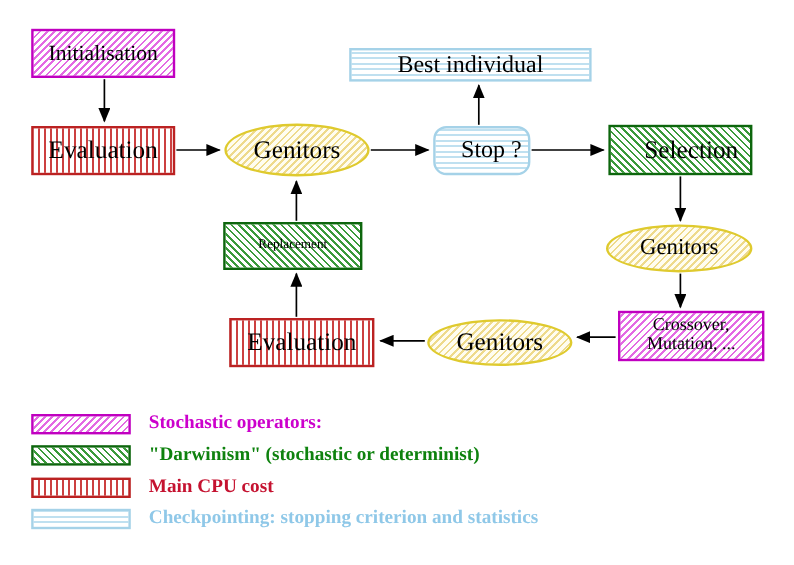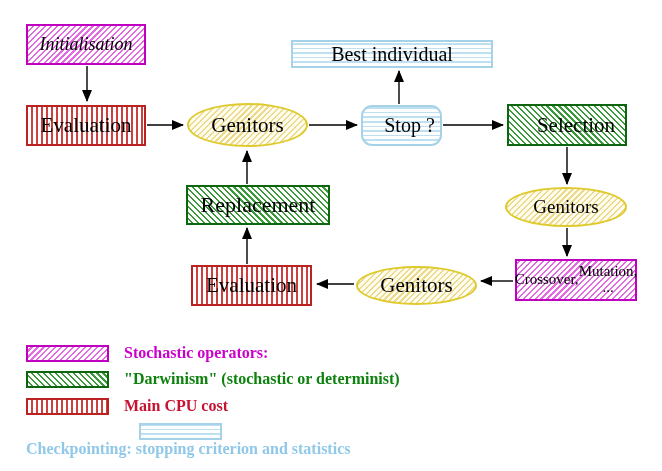--- a/index.html
+++ b/index.html
@@ -29,50 +29,50 @@
     background:repeating-linear-gradient(0deg,#ffffff 0 3px,#bfe0f0 3px 4.6px);
   }
   .hatch-yellow{
     border:2px solid #dfca2e;
     background:repeating-linear-gradient(-45deg,#fffdf0 0 2.6px,#eeda8c 2.6px 4.2px);
   }
   .ellipse{border-radius:50%;}
   .rounded{border-radius:11px;padding-left:16px;}
 
   
-  #n-initialisation{left:26px;top:24px;width:120px;height:41px;font-size:18px;font-style:italic;}
+  #n-initialisation{left:26px;top:24px;width:120px;height:41px;font-size:18px;}
   #n-evaluation-top{left:26px;top:105px;width:120px;height:41px;font-size:21px;}
   #n-parents{left:187px;top:103px;width:121px;height:44px;font-size:21px;}
   #n-best-individual{left:291px;top:40px;width:202px;height:28px;font-size:20px;}
   #n-stop{left:361px;top:105px;width:81px;height:41px;font-size:20px;}
   #n-selection{left:507px;top:104px;width:120px;height:42px;font-size:21px;padding-left:18px;}
-  #n-replacement{left:186px;top:185px;width:144px;height:40px;font-size:22px;}
+  #n-replacement{left:186px;top:185px;width:116px;height:40px;font-size:11px;}
   #n-genitors{left:505px;top:187px;width:122px;height:40px;font-size:19px;}
-  #n-crossover{left:515px;top:259px;width:122px;height:42px;font-size:15px;flex-direction:row;}
+  #n-crossover{left:515px;top:259px;width:122px;height:42px;font-size:15px;flex-direction:column;}
   #n-offspring{left:356px;top:266px;width:121px;height:39px;font-size:21px;}
   #n-evaluation-bottom{left:191px;top:265px;width:121px;height:41px;font-size:21px;}
 
   #n-generation{
     left:324px;top:163px;width:170px;height:92px;
     border:5px dashed #ee7878;border-radius:50%;
     color:#e87878;font-size:21px;background:transparent;
   }
 
   #arrow-layer{position:absolute;left:0;top:0;pointer-events:none;}
 
   
   .legend-row{position:absolute;left:26px;display:flex;align-items:center;height:18px;font-weight:bold;}
   .legend-swatch{width:83px;height:17px;box-sizing:border-box;margin-right:15px;flex:0 0 auto;}
   .legend-swatch.hatch-magenta,.legend-swatch.hatch-green,
   .legend-swatch.hatch-red,.legend-swatch.hatch-cyan{border-width:2px;}
   .legend-text{font-size:16px;white-space:nowrap;}
   #legend-row-0{top:344px;}
   #legend-row-1{top:370px;}
   #legend-row-2{top:397px;}
-  #legend-row-3{top:423px;flex-direction:column;}
+  #legend-row-3{top:423px;}
   .c-magenta{color:#cc00cc;}
   .c-gold{color:#efc916;margin-left:13px;}
   .c-green{color:#0e820e;}
   .c-crimson{color:#c51230;}
   .c-skyblue{color:#8fc8e8;}
 </style>
 </head>
 <body>
 
 <div id="stage">

